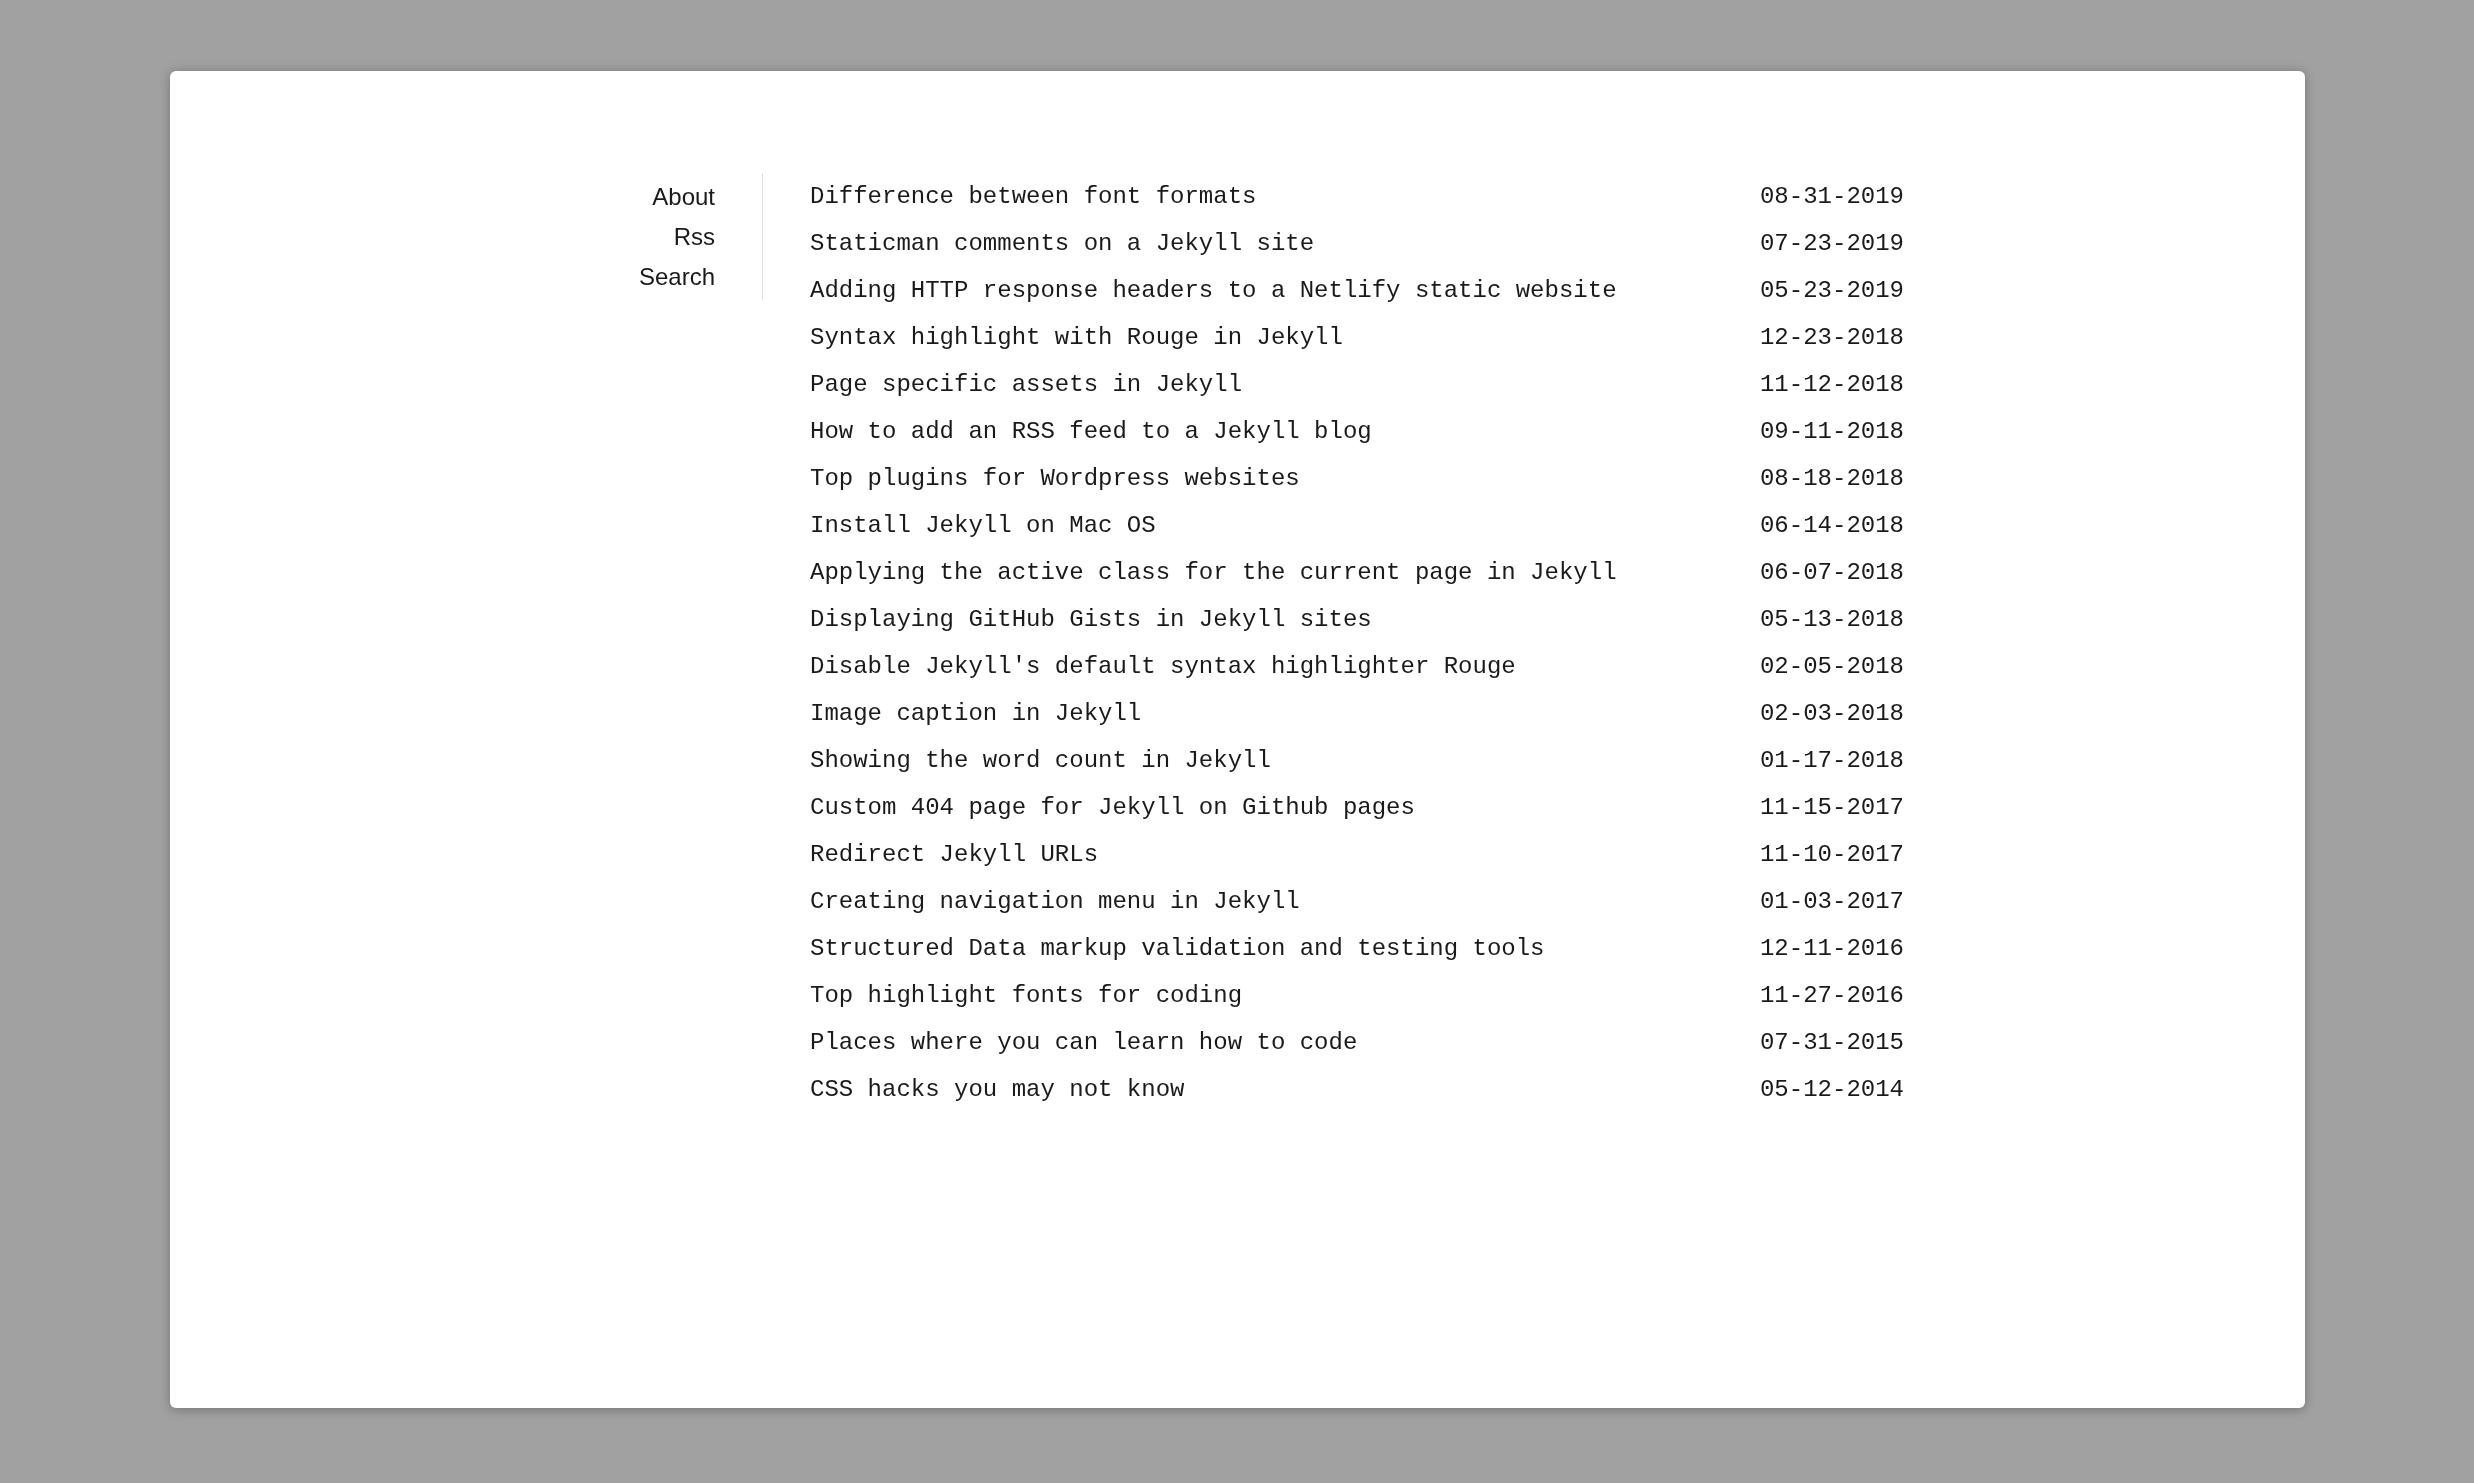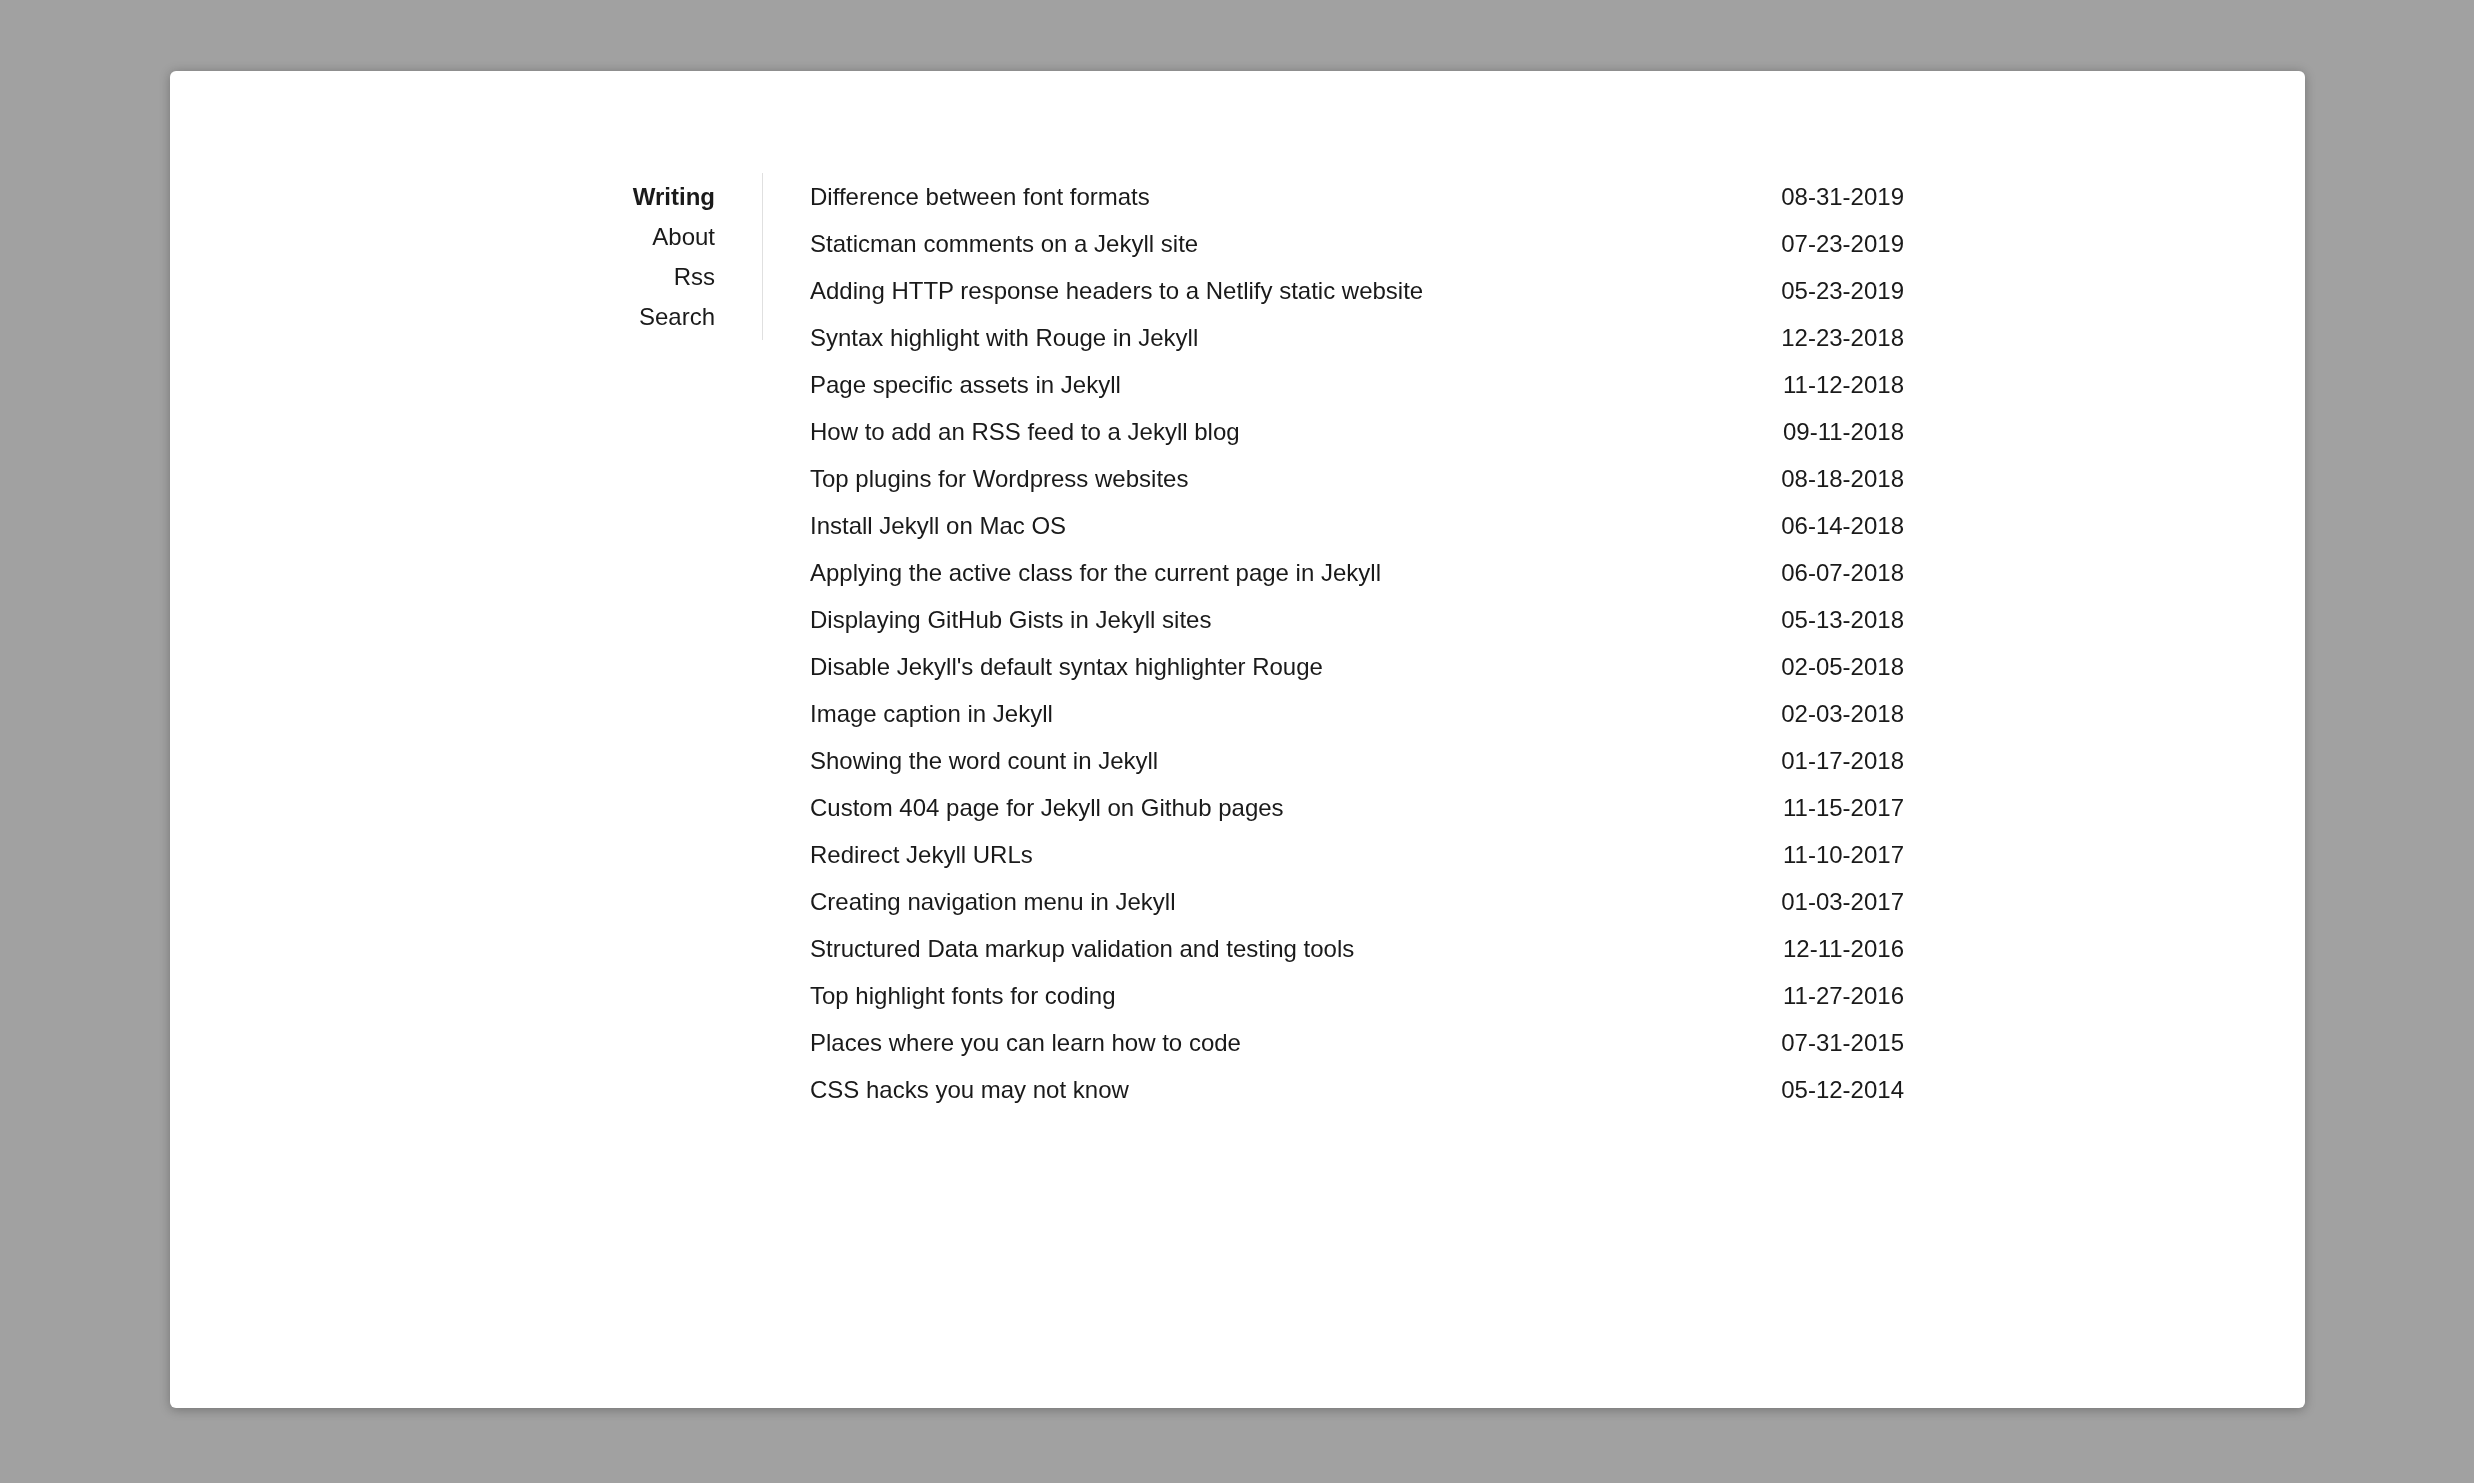--- a/index.html
+++ b/index.html
@@ -44,20 +44,21 @@
     cursor: pointer;
   }
   .nav-item.active {
     font-weight: 700;
   }
   .posts {
     flex: 1 1 auto;
     box-sizing: border-box;
     padding-left: 47px;
     padding-right: 401px;
+    font-family: Liberation Mono, monospace;
   }
   .post-row {
     display: flex;
     justify-content: space-between;
     align-items: baseline;
     font-size: 24px;
     line-height: 47px;
   }
   .post-title {
     color: #1a1a1a;
@@ -71,21 +72,20 @@
     white-space: nowrap;
     margin-left: 30px;
   }
 </style>
 </head>
 <body>
 
 <div class="card">
 
   <nav class="nav">
-    <a class="nav-item active">Writing</a>
     <a class="nav-item">About</a>
     <a class="nav-item">Rss</a>
     <a class="nav-item">Search</a>
   </nav>
 
   <div class="posts">
   <div class="post-row">
     <a class="post-title">Difference between font formats</a>
     <span class="post-date">08-31-2019</span>
   </div>

